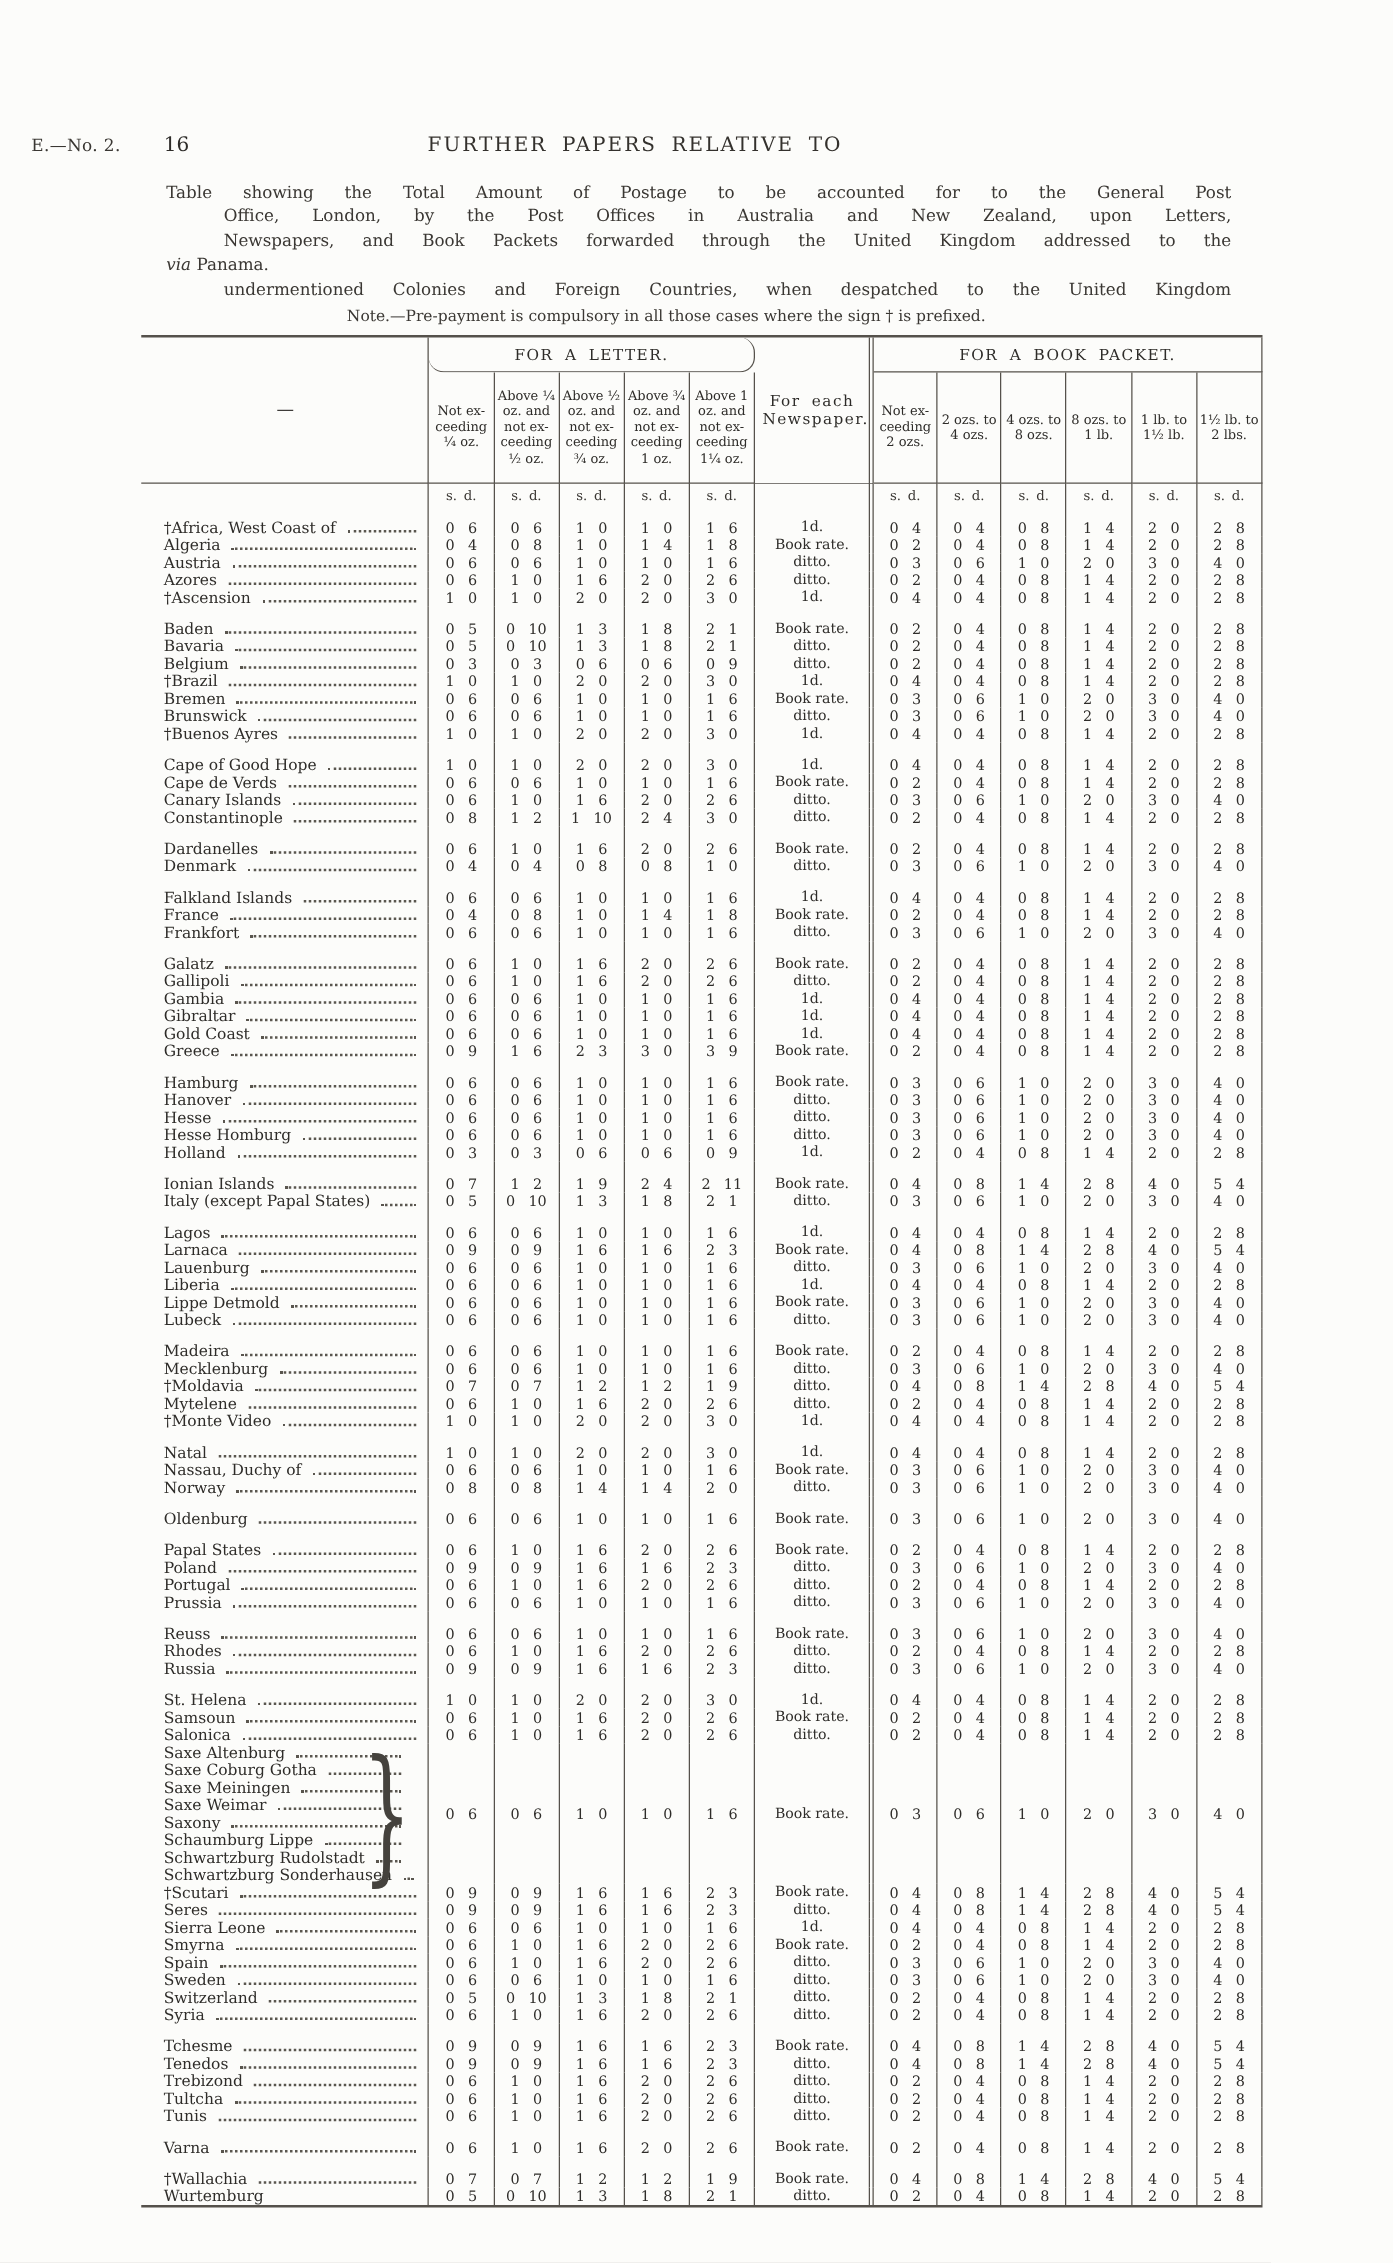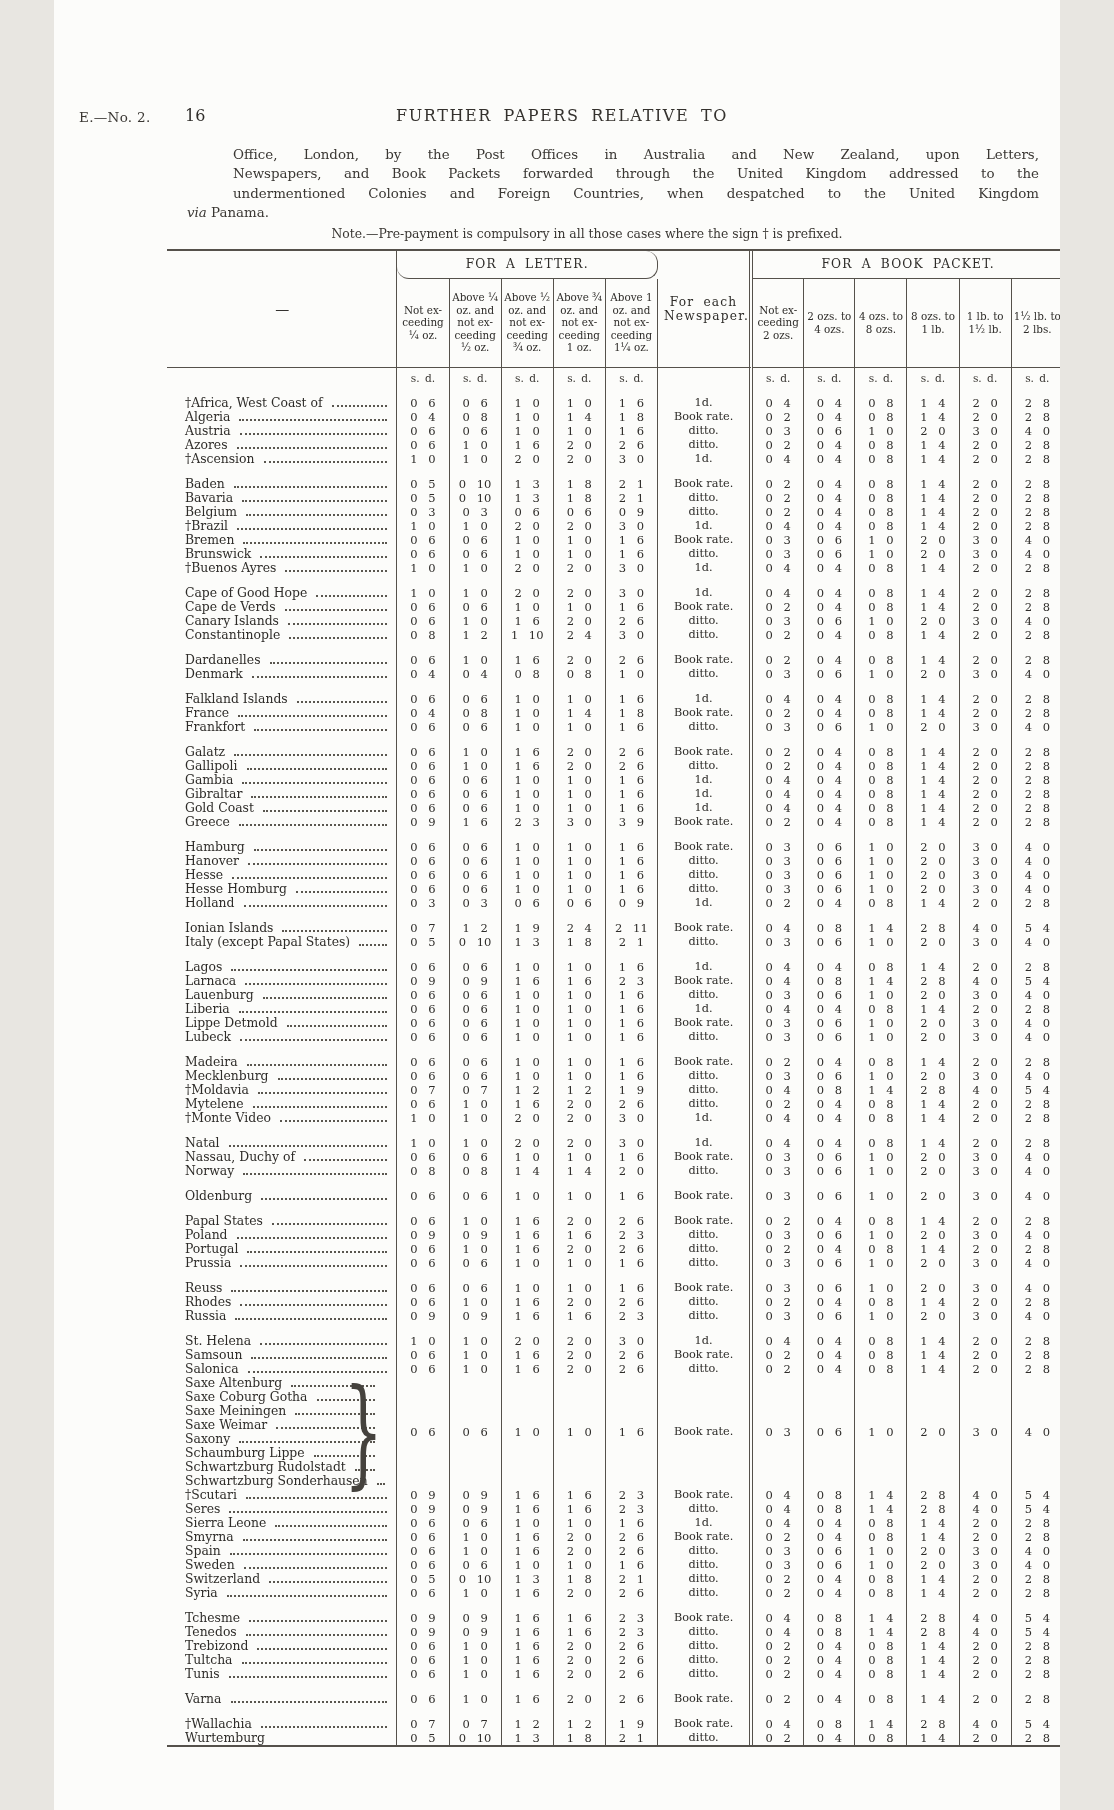--- a/index.html
+++ b/index.html
@@ -3,21 +3,21 @@
 <meta charset="utf-8">
 <style>
   :root{
     --ink:#2e2c29;
     --ink-soft:#3a3733;
     --ln:#55514b;
     --paper:#fcfcfa;
   }
   html,body{margin:0;padding:0;background:#e8e6e1;}
   .page{
-    width:1006px;height:1810px;position:relative;margin:0 auto;
+    width:1114px;height:1810px;position:relative;margin:0 auto;
     background:var(--paper);
     font-family:"DejaVu Serif","Liberation Serif",serif;
     color:var(--ink);
     box-sizing:border-box;
     padding-top:106px;
     overflow:hidden;
   }
   .content{margin-left:113px;width:897px;position:relative;}
   
   .head-row{position:relative;height:26px;}
@@ -78,24 +78,25 @@
   <div class="content">
 
     <div class="head-row">
       <span class="edition">E.—No. 2.</span>
       <span class="pageno">16</span>
       <div class="running-title">FURTHER PAPERS RELATIVE TO</div>
     </div>
 
 
     <div class="desc">
+      <div class="dl">Table showing the Total Amount of Postage to be accounted for to the General Post</div>
       <div class="dl ind">Office, London, by the Post Offices in Australia and New Zealand, upon Letters,</div>
       <div class="dl ind">Newspapers, and Book Packets forwarded through the United Kingdom addressed to the</div>
+      <div class="dl last"><i>via</i> <span>Panama.</span></div>
       <div class="dl ind">undermentioned Colonies and Foreign Countries, when despatched to the United Kingdom</div>
-      <div class="dl last"><i>via</i> <span>Panama.</span></div>
     </div>
 
     <div class="note">Note.—Pre-payment is compulsory in all those cases where the sign † is prefixed.</div>
 
     <table>
       <colgroup>
         <col style="width:230px">
         <col style="width:52px">
           <col style="width:52px">
           <col style="width:52px">

